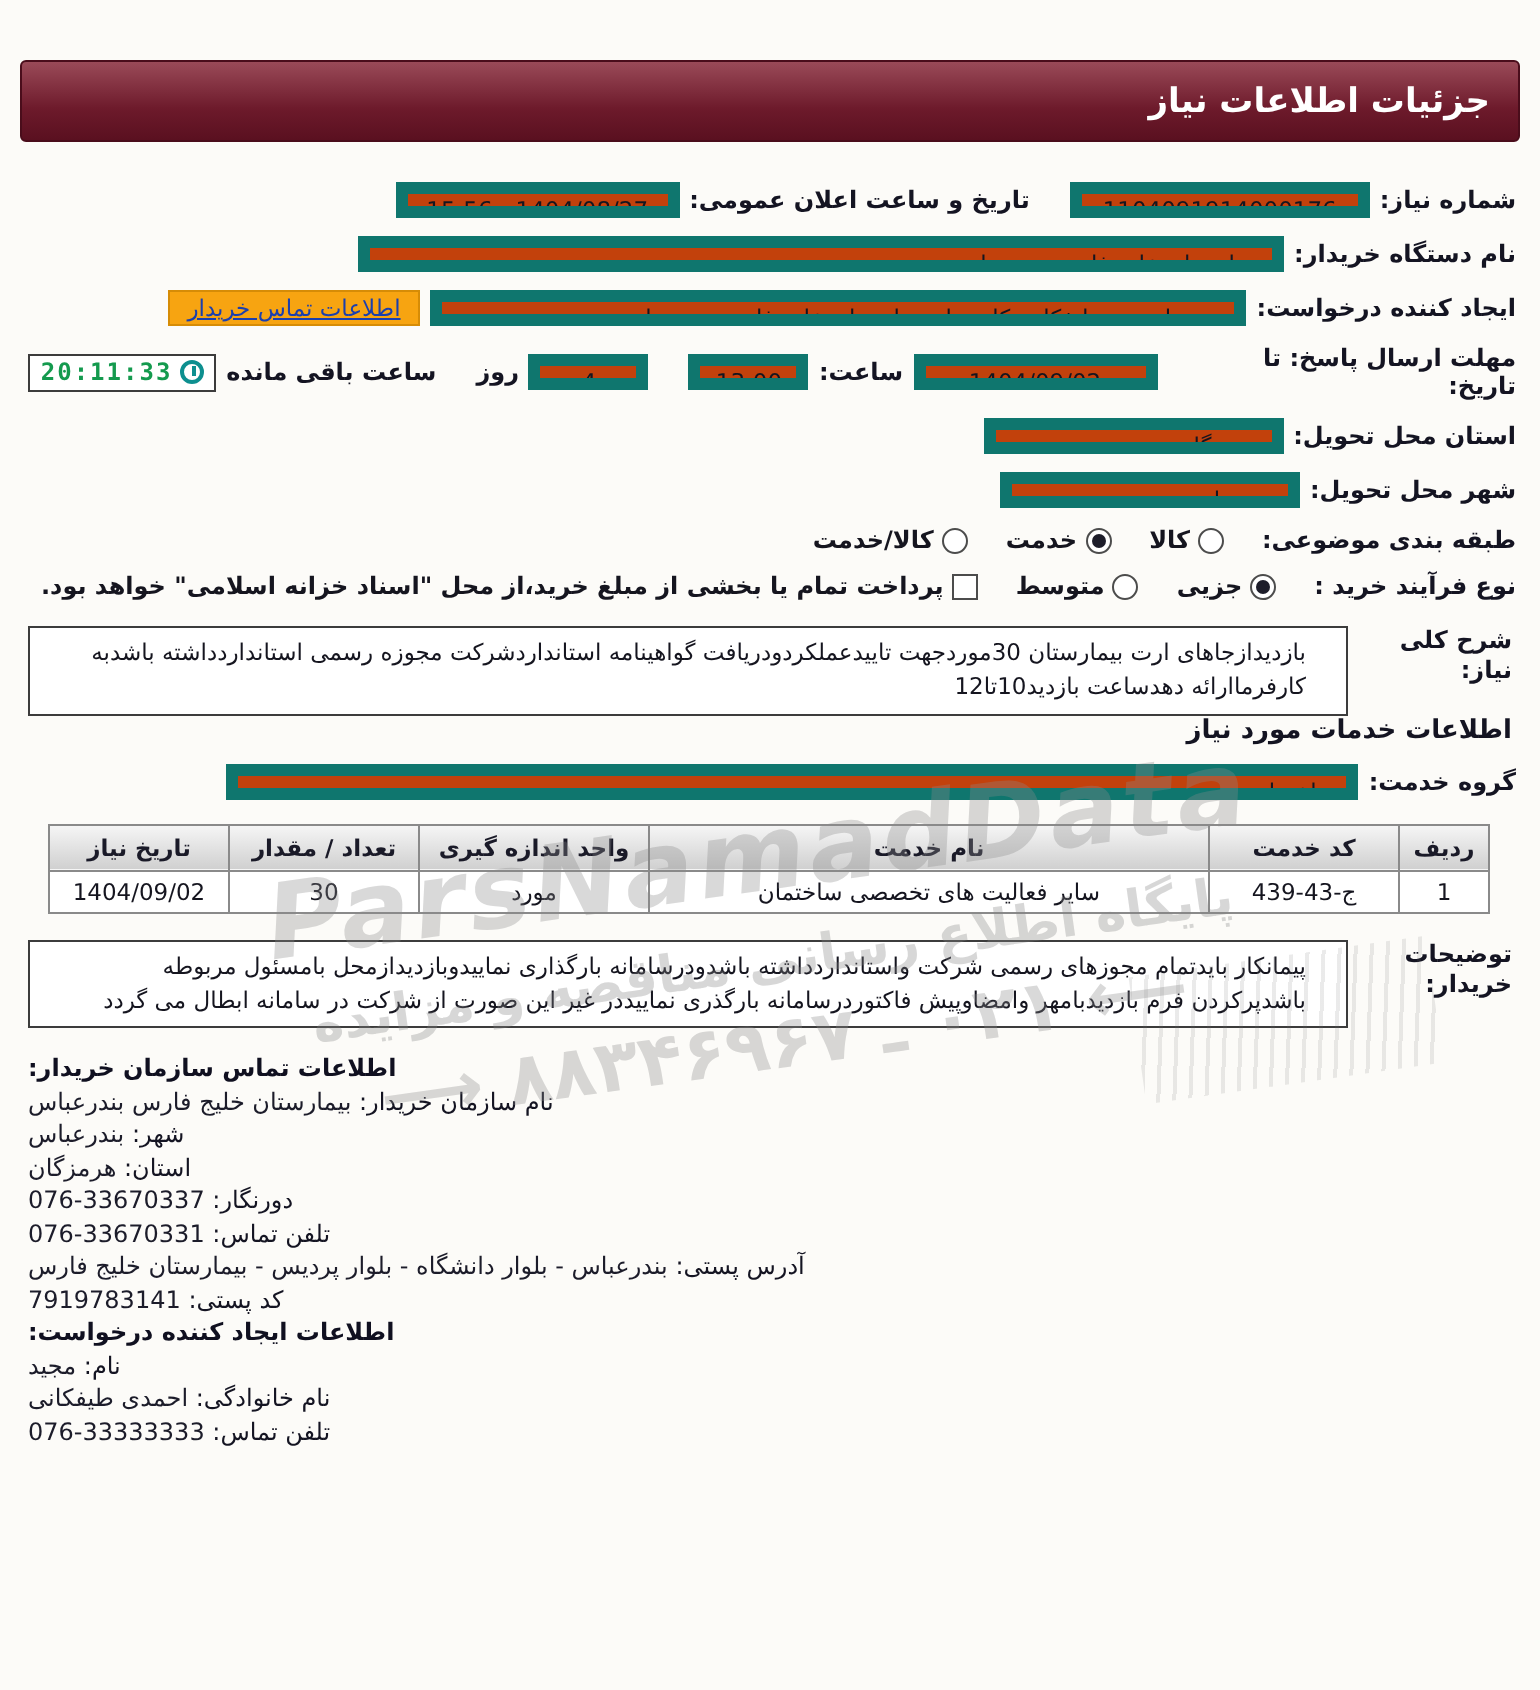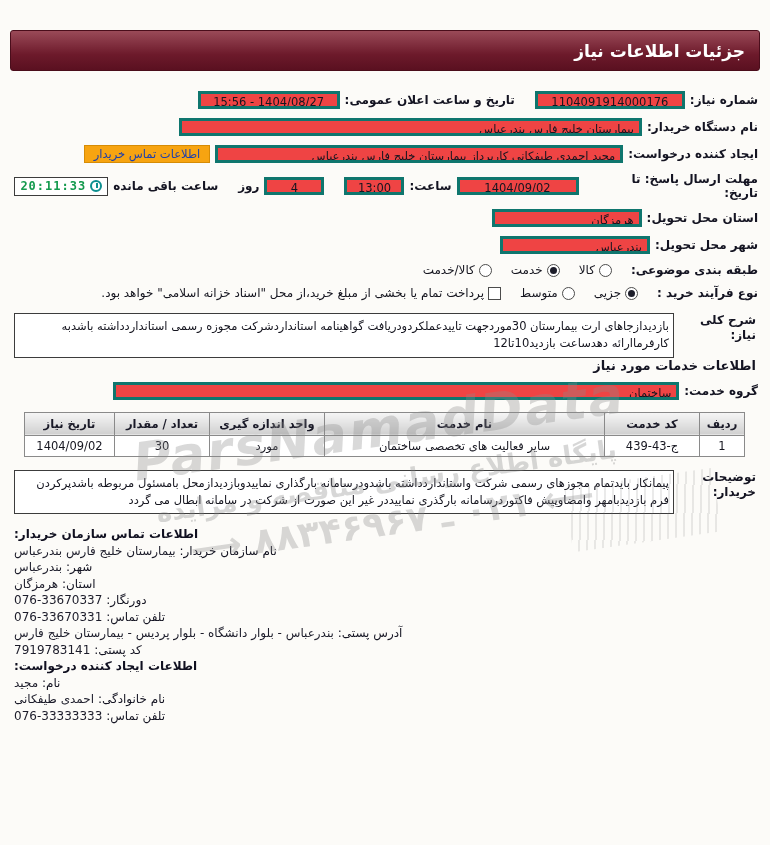--- a/index.html
+++ b/index.html
@@ -26,33 +26,33 @@
     display:flex; align-items:center;
     padding:0 14px;
     font-weight:bold; font-size:17px;
   }
 
   
   .form-area { margin-top:20px; }
   .row { display:flex; align-items:center; padding:0 12px; margin-top:9px; gap:5px; }
   .lbl { font-weight:bold; white-space:nowrap; color:#141422; }
   .box {
-    background:#ef4444; border:3px solid #0f766e;
+    background:#c2410c; border:6px solid #0f766e;
     height:18px; line-height:16px; padding:0 5px;
     font-size:11.5px; overflow:hidden; white-space:nowrap;
   }
   .center { text-align:center; }
   .right { text-align:right; }
   .w60{width:60px} .w120{width:122px} .w140{width:142px}
   .w150{width:150px} .w410{width:408px} .w465{width:463px} .w560{width:566px}
   .gap { width:10px; flex:none; }
 
   .link-btn {
     background:#f7a411; border:1px solid #d68c06;
-    color:#1b3fae; 
+    color:#1b3fae; text-decoration:underline;
     padding:1px 9px; font-size:11.5px; white-space:nowrap; cursor:pointer;
     height:18px; line-height:15px;
   }
 
   .two-line { line-height:14px; text-align:right;margin-left:48px; }
 
   .timer-box {
     background:#fff; border:1px solid #3c3c3c;
     height:19px; display:flex; align-items:center; gap:4px;
     padding:0 5px; direction:ltr;
@@ -62,29 +62,29 @@
     width:12px; height:12px; border:2px solid #0d8f8f; border-radius:50%;
     position:relative; display:inline-block; flex:none;
   }
   .clock-icon::after {
     content:""; position:absolute; left:4px; top:1px; width:2px; height:5px; background:#0d8f8f;
   }
 
   .radio { width:13px; height:13px; border:1px solid #4c4c4c; border-radius:50%; background:#fff; display:inline-block; flex:none; position:relative; }
   .radio.checked::after { content:""; position:absolute; inset:2px; background:#1d1d2a; border-radius:50%; }
   .checkbox { width:13px; height:13px; border:1px solid #4c4c4c; background:#fff; display:inline-block; flex:none; }
-  .opt { display:flex; align-items:flex-end; gap:4px; margin-right:14px; }
+  .opt { display:flex; align-items:flex-end; gap:4px; margin-right:14px;font-weight:bold; }
   .opt-lbl { white-space:nowrap; }
 
   
   .section-row { display:flex; align-items:flex-start; padding:0 14px; margin-top:13px; gap:10px; }
   .section-label { font-weight:bold; width:72px; flex:none; text-align:right; line-height:15px; color:#141422; }
   .section-box {
     flex:1; border:1px solid #3c3c3c; background:#fff;
-    padding:4px 4px; line-height:1.5; text-align:right; font-size:11.5px; min-height:38px;
+    padding:4px 20px; line-height:1.5; text-align:right; font-size:11.5px; min-height:38px;
   }
 
   .sec-header { text-align:right; padding:0 14px; font-weight:bold; font-size:13px; color:#141422; }
 
   
   .tbl-wrap { padding:0 25px; margin-top:12px; }
   table { width:720px; border-collapse:collapse; direction:rtl; table-layout:fixed; }
   th {
     background:linear-gradient(#f6f6f6, #d0d0d0);
     border:1px solid #8a8a8a; font-size:11.5px; font-weight:bold;

